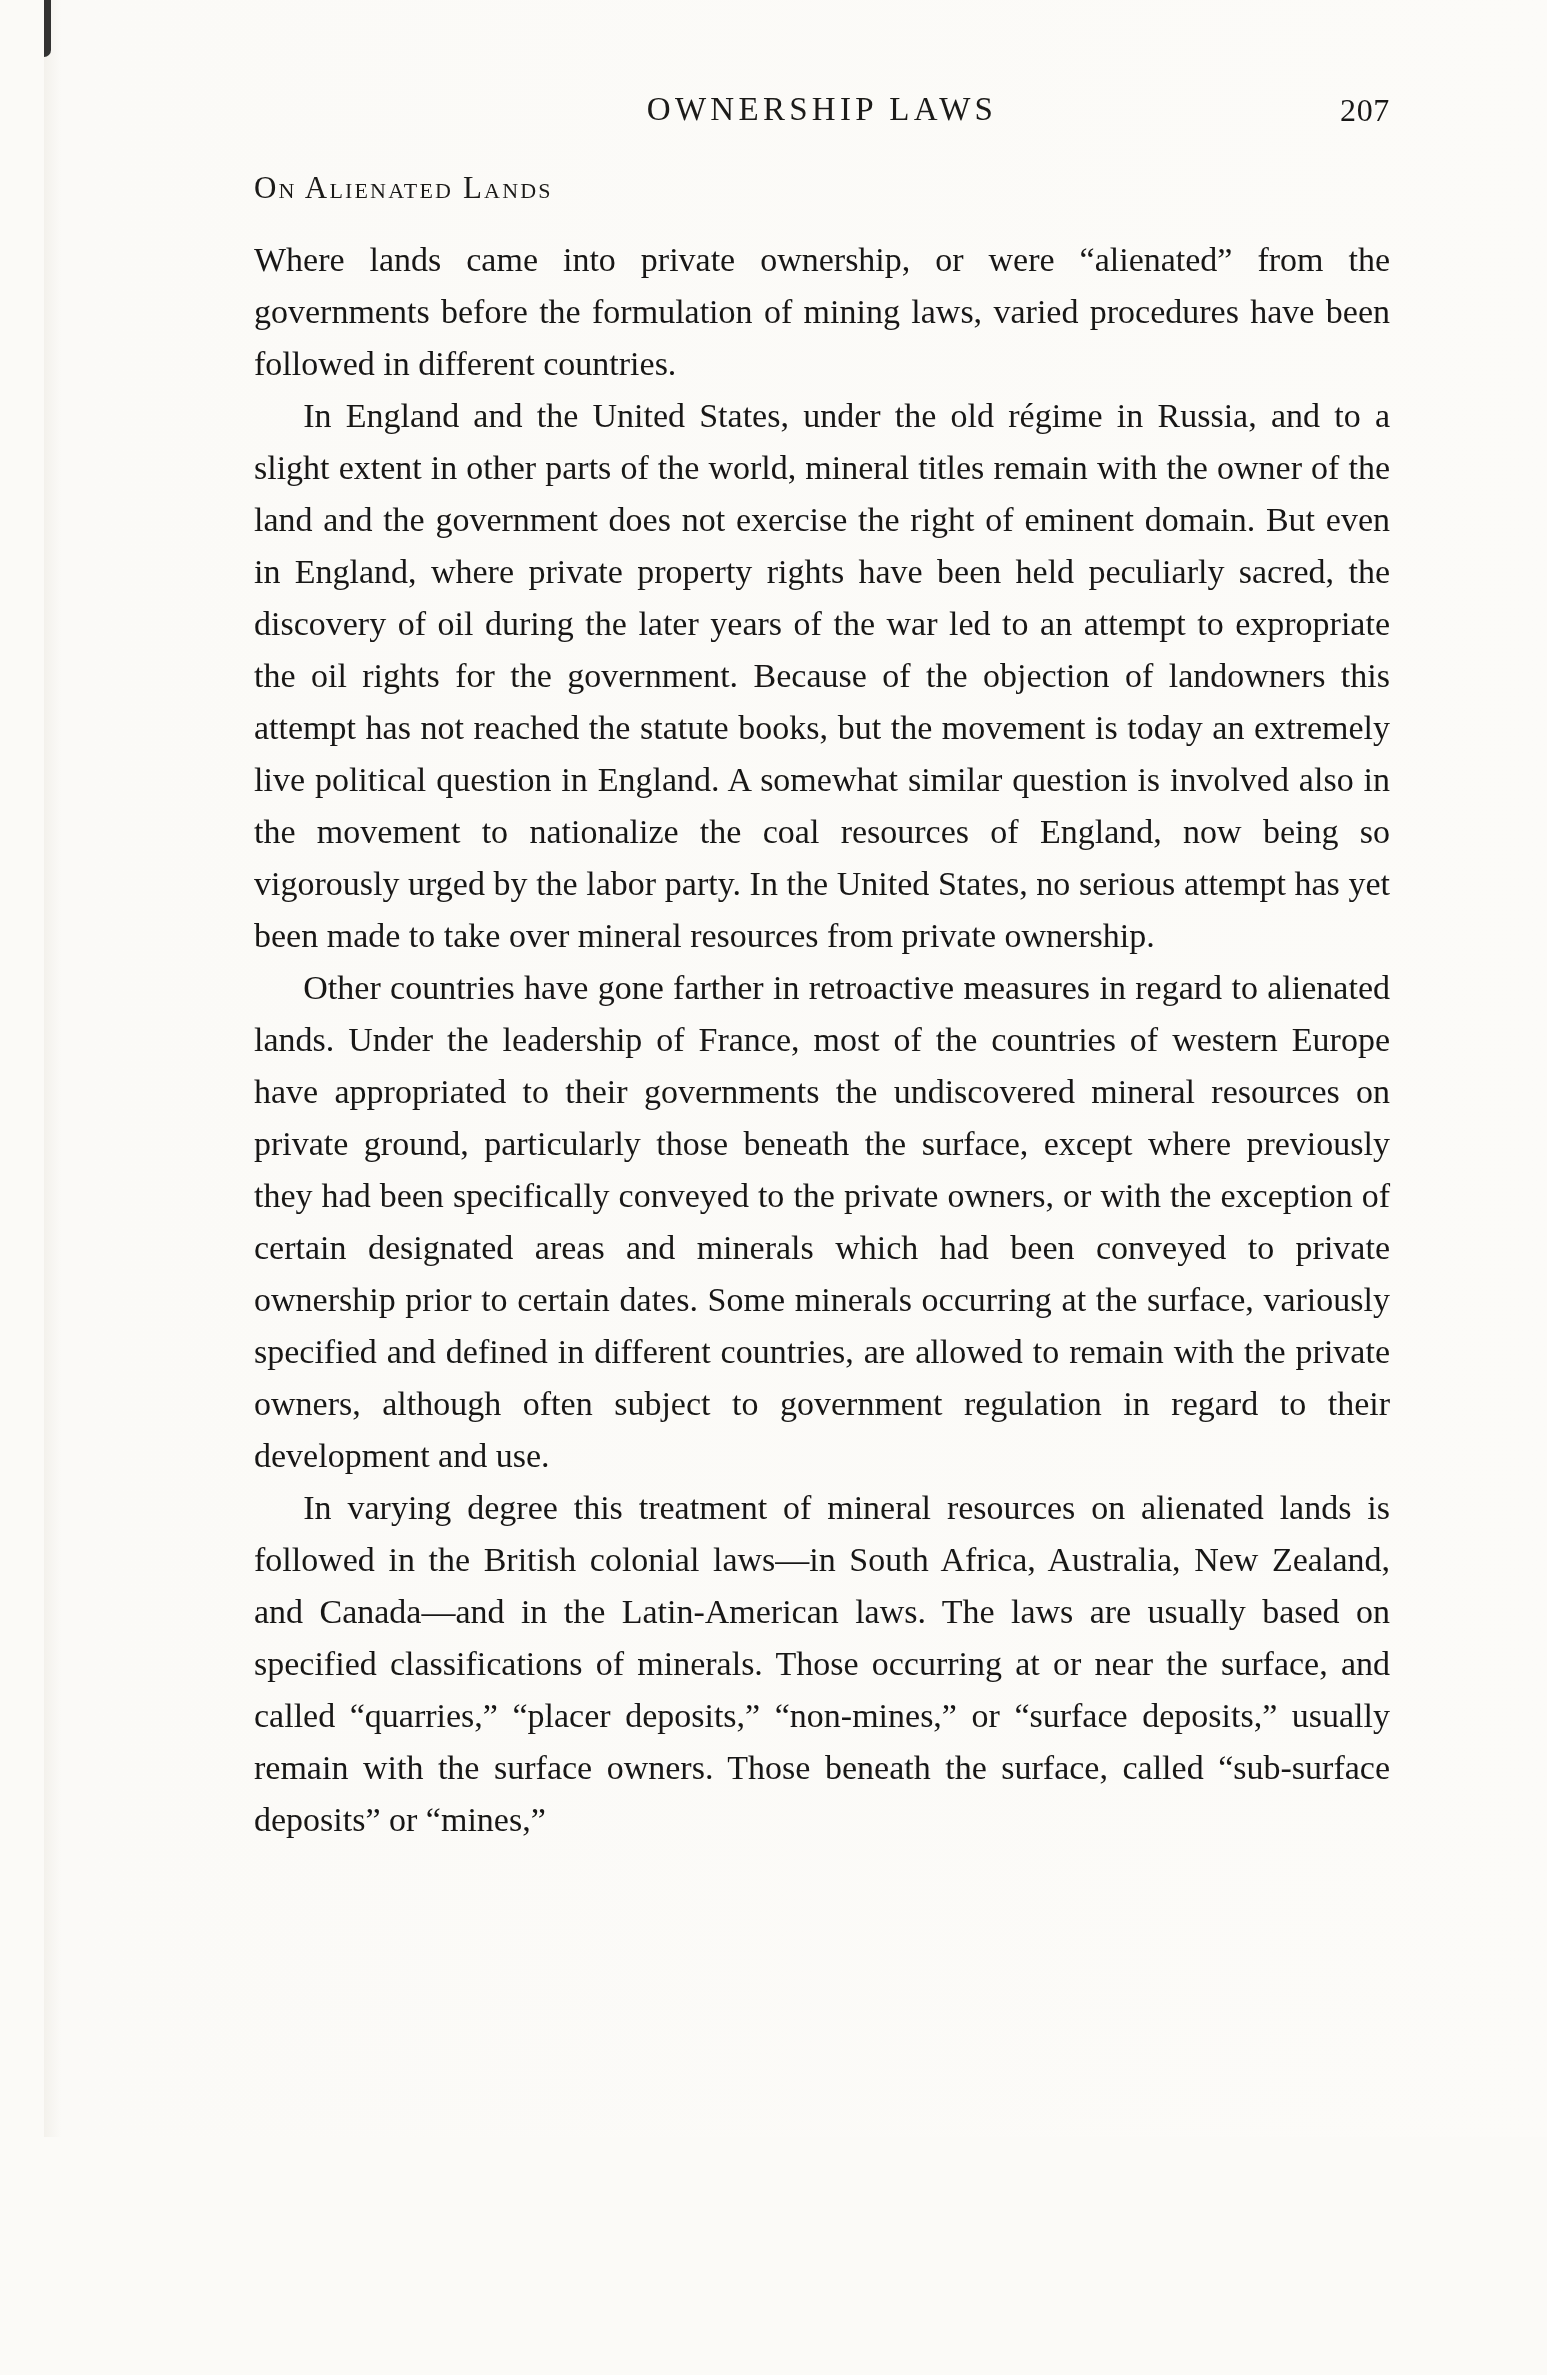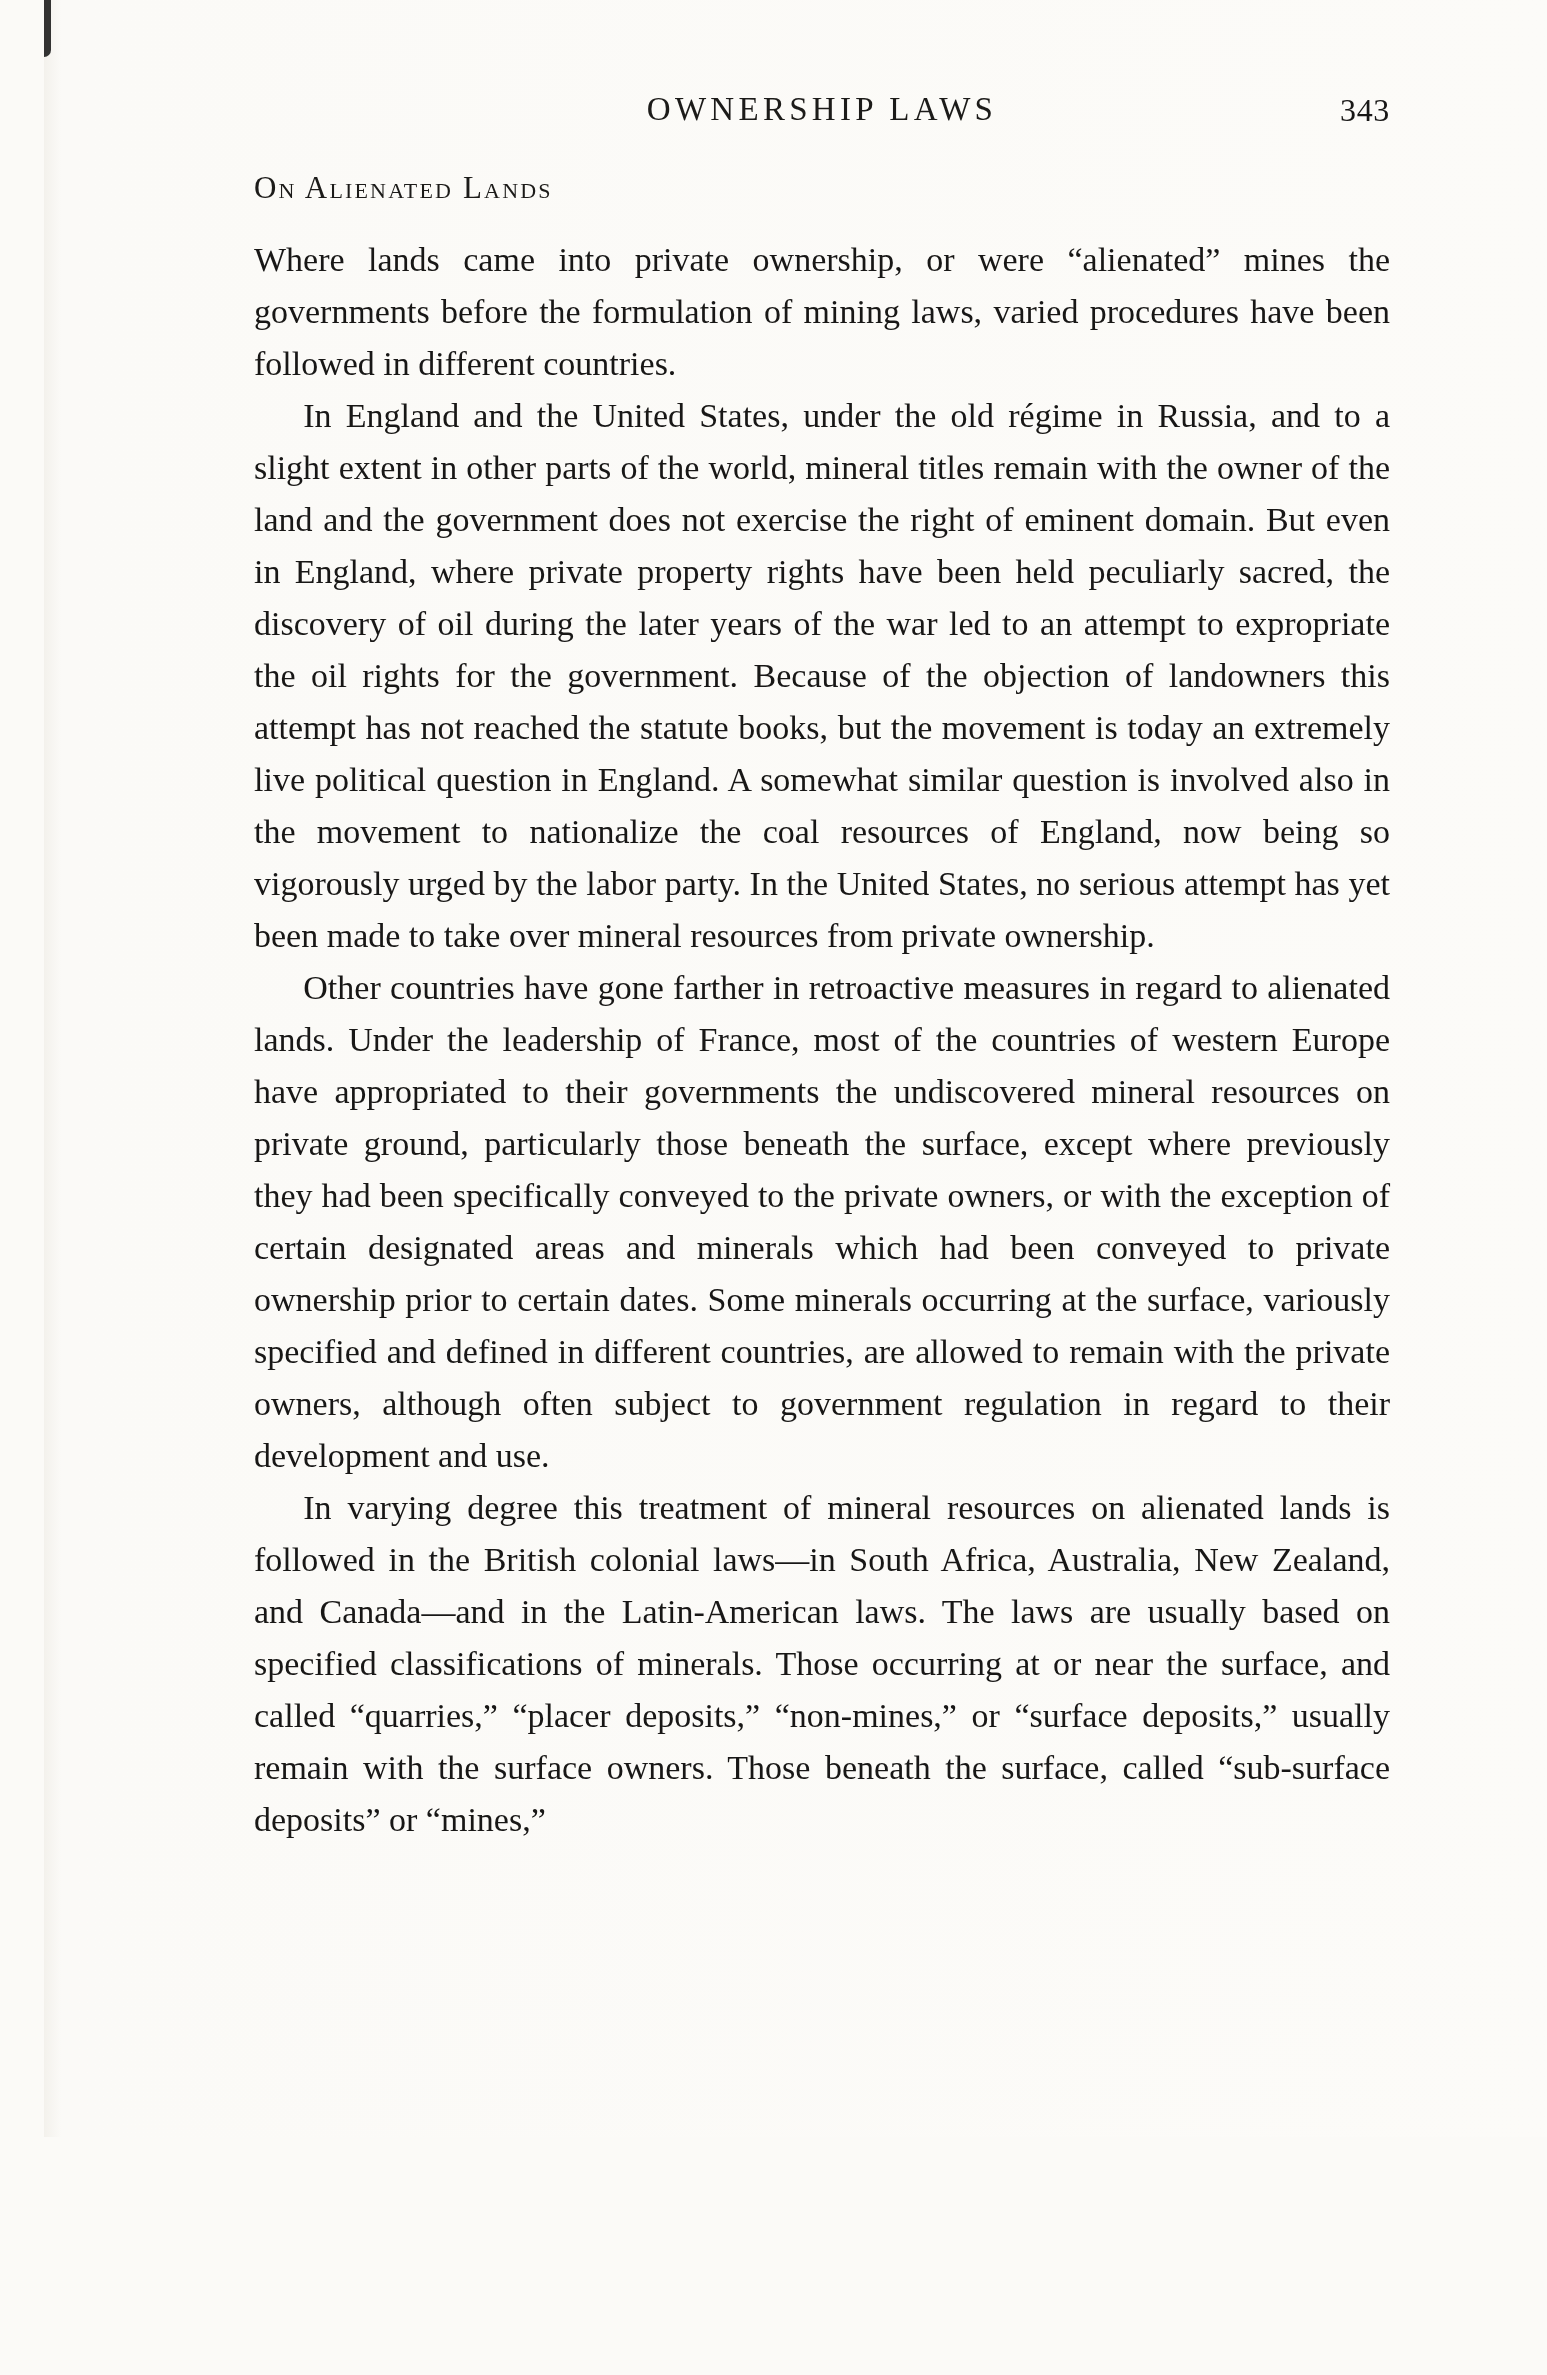--- a/index.html
+++ b/index.html
@@ -81,27 +81,27 @@
 <body>
 
 <div class="page">
 
   <div class="scan-edge"></div>
 
   <div class="text-block">
 
     <div class="page-header">
       <span class="running-title">OWNERSHIP LAWS</span>
-      <span class="page-number">343</span>
+      <span class="page-number">207</span>
     </div>
 
     <div class="section-heading">On Alienated Lands</div>
 
     <div class="body-text">
-      <p class="no-indent">Where lands came into private ownership, or were “alienated” mines the governments before the formulation of mining laws, varied procedures have been followed in different countries.</p>
+      <p class="no-indent">Where lands came into private ownership, or were “alienated” from the governments before the formulation of mining laws, varied procedures have been followed in different countries.</p>
       <p>In England and the United States, under the old régime in Russia, and to a slight extent in other parts of the world, mineral titles remain with the owner of the land and the government does not exercise the right of eminent domain. But even in England, where private property rights have been held peculiarly sacred, the discovery of oil during the later years of the war led to an attempt to expropriate the oil rights for the government. Because of the objection of landowners this attempt has not reached the statute books, but the movement is today an extremely live political question in England. A somewhat similar question is involved also in the movement to nationalize the coal resources of England, now being so vigorously urged by the labor party. In the United States, no serious attempt has yet been made to take over mineral resources from private ownership.</p>
       <p>Other countries have gone farther in retroactive measures in regard to alienated lands. Under the leadership of France, most of the countries of western Europe have appropriated to their governments the undiscovered mineral resources on private ground, particularly those beneath the surface, except where previously they had been specifically conveyed to the private owners, or with the exception of certain designated areas and minerals which had been conveyed to private ownership prior to certain dates. Some minerals occurring at the surface, variously specified and defined in different countries, are allowed to remain with the private owners, although often subject to government regulation in regard to their development and use.</p>
       <p>In varying degree this treatment of mineral resources on alienated lands is followed in the British colonial laws—in South Africa, Australia, New Zealand, and Canada—and in the Latin-American laws. The laws are usually based on specified classifications of minerals. Those occurring at or near the surface, and called “quarries,” “placer deposits,” “non-mines,” or “surface deposits,” usually remain with the surface owners. Those beneath the surface, called “sub-surface deposits” or “mines,”</p>
     </div>
 
   </div>
 
 </div>
 
 

